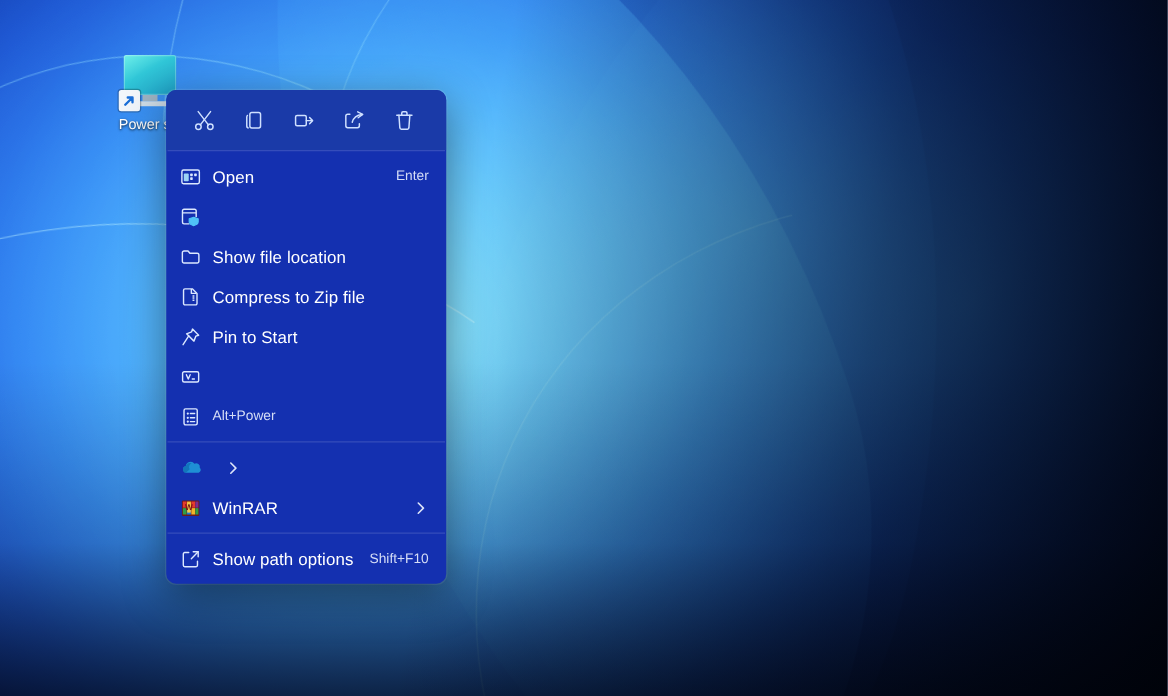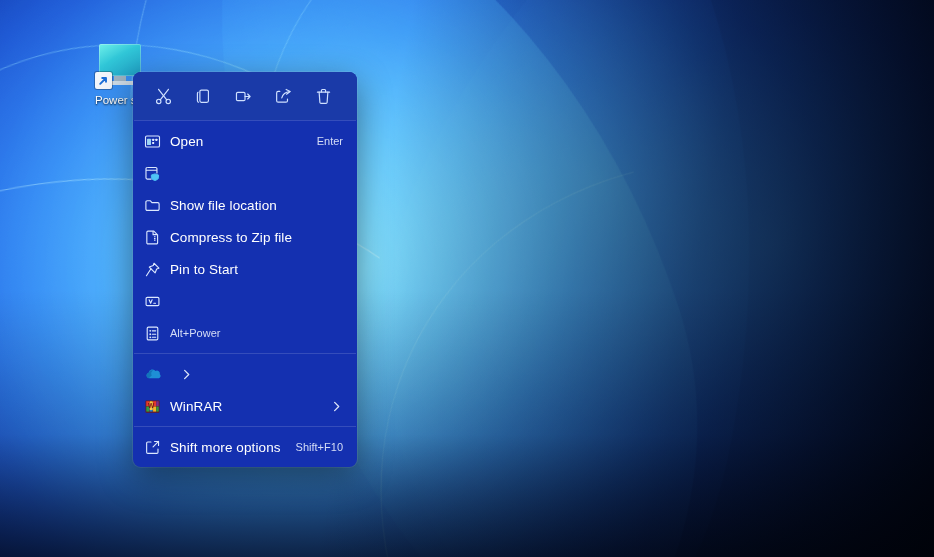--- a/index.html
+++ b/index.html
@@ -423,19 +423,19 @@
 
     <div class="menu-group">
       <div class="menu-item">
         <span class="mi-icon">
           <svg width="17" height="17" viewBox="0 0 18 18" fill="none" stroke="#dce8ff" stroke-width="1.2" stroke-linecap="round" stroke-linejoin="round">
             <path d="M7.4 3.2 H4 A1.2 1.2 0 0 0 2.8 4.4 V14 A1.2 1.2 0 0 0 4 15.2 H13.6 A1.2 1.2 0 0 0 14.8 14 V10.6"></path>
             <path d="M9.6 8.4 L15.4 2.6"></path>
             <path d="M11.2 2.6 H15.4 V6.8"></path>
           </svg>
         </span>
-        <span class="mi-label">Shift more options</span>
+        <span class="mi-label">Show path options</span>
         <span class="mi-accel">Shift+F10</span>
       </div>
     </div>
 
   </div>
 </div>
 
 </body></html>

